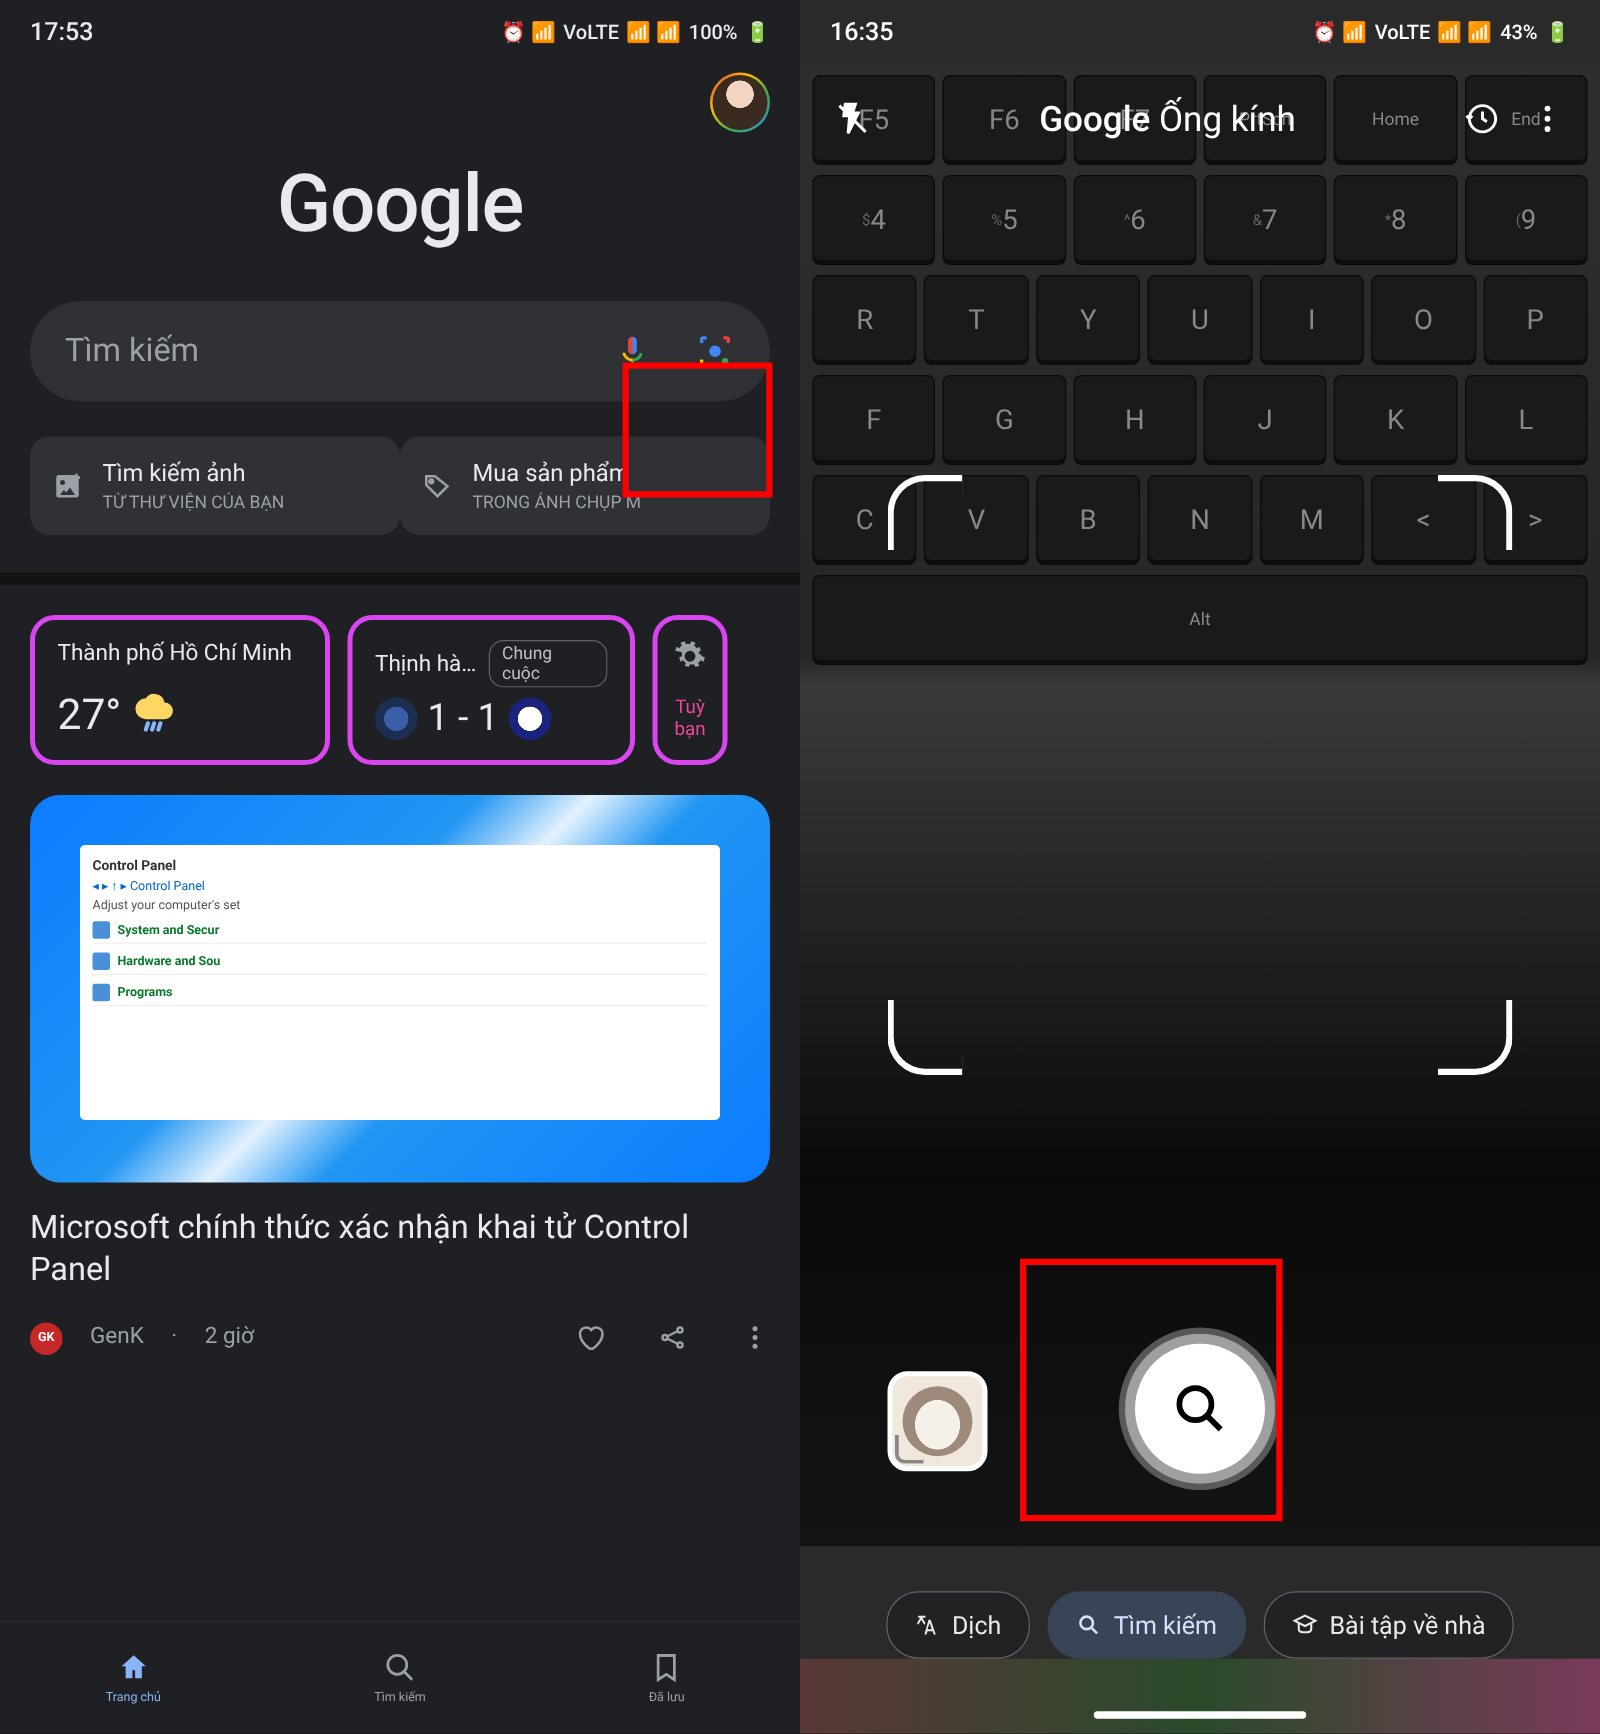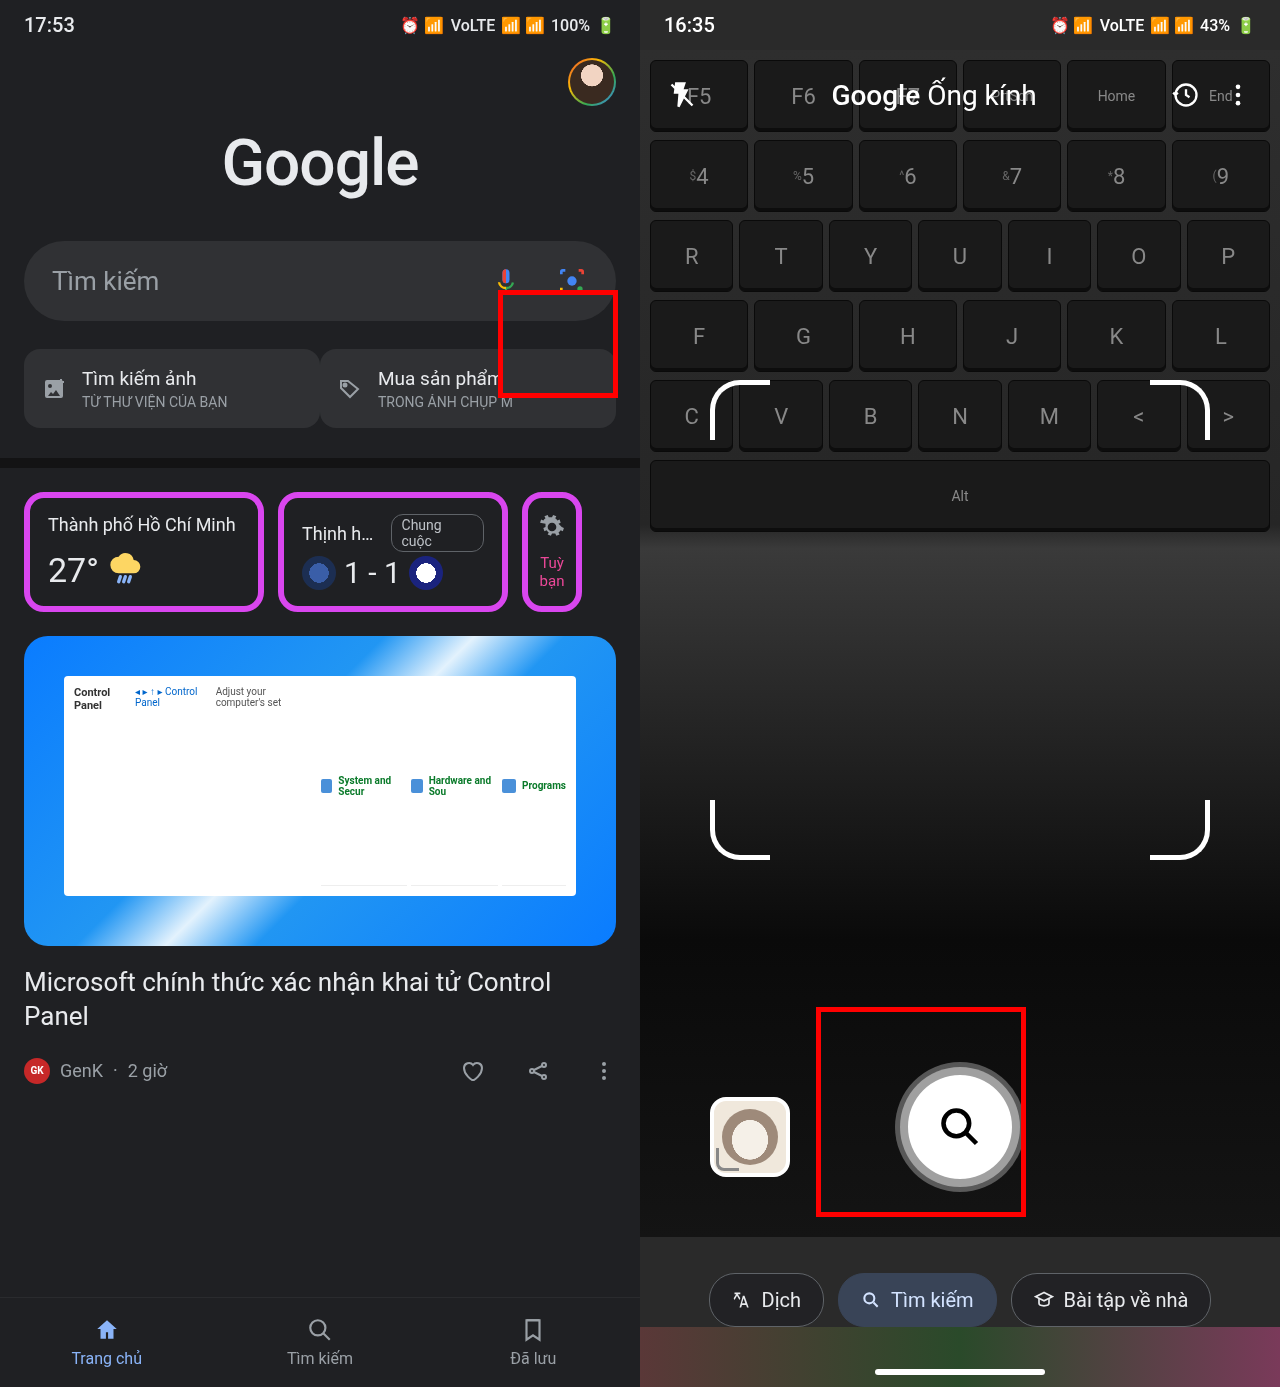--- a/index.html
+++ b/index.html
@@ -31,46 +31,46 @@
 .chips-row { display: flex; padding: 0 24px 30px; overflow: hidden; }
 .chip { flex: 1; background: #303134; border-radius: 16px; padding: 18px 18px; display: flex; align-items: center; gap: 16px; min-width: 0; }
 .chip-icon { width: 24px; height: 24px; flex-shrink: 0; }
 .chip-text { min-width: 0; }
 .chip-title { color: #e8eaed; font-size: 19px; margin-bottom: 4px; white-space: nowrap; overflow: hidden; text-overflow: ellipsis; }
 .chip-sub { color: #9aa0a6; font-size: 14px; white-space: nowrap; overflow: hidden; text-overflow: ellipsis; }
 
 .divider { height: 10px; background: #131314; margin-bottom: 24px; }
 
 .cards-row { display: flex; gap: 14px; padding: 0 24px 24px; overflow: hidden; }
-.card { border: 6px solid #d946ef; border-radius: 20px; padding: 16px 18px; display: flex; flex-direction: column; justify-content: space-between; height: 120px; flex-shrink: 0; }
+.card { border: 4px solid #d946ef; border-radius: 20px; padding: 16px 18px; display: flex; flex-direction: column; justify-content: space-between; height: 120px; flex-shrink: 0; }
 .card.weather { width: 240px; }
 .card.sport { width: 230px; }
 .card.settings { width: 60px; align-items: center; padding: 16px 8px; }
 .card-title { color: #e8eaed; font-size: 18px; white-space: nowrap; overflow: hidden; text-overflow: ellipsis; }
 .card-row { display: flex; align-items: center; justify-content: flex-start; gap: 8px; }
 .temp { color: #e8eaed; font-size: 34px; font-weight: 400; }
 .score { color: #e8eaed; font-size: 30px; }
 .badge { font-size: 14px; color: #bdc1c6; border: 1px solid #5f6368; border-radius: 12px; padding: 2px 10px; }
 .sport-head { display:flex; gap:8px; align-items:center; overflow:hidden;}
 .club-badge { width: 34px; height: 34px; border-radius: 50%; background: radial-gradient(circle,#3a5ea8 40%,#1c2e52 41%); flex-shrink:0;}
 .club-badge.b{ background: radial-gradient(circle,#fff 40%,#1a237e 41%);}
 
 .article { padding: 0 24px; }
 .article-img { width: 100%; height: 310px; border-radius: 24px; background: linear-gradient(135deg,#0a7cff 0%,#2196f3 40%,#e3f2fd 50%,#2196f3 60%,#0a7cff 100%); position: relative; overflow: hidden; margin-bottom: 20px; }
-.cp-window { position:absolute; top:40px; left:40px; right:40px; bottom:50px; background:#fff; border-radius:4px; padding:10px; font-size:10px; color:#333; display:flex; flex-direction:row; gap:4px;}
+.cp-window { position:absolute; top:40px; left:40px; right:40px; bottom:50px; background:#fff; border-radius:4px; padding:10px; font-size:10px; color:#333; display:flex; flex-direction:column; gap:4px;}
 .cp-row{display:flex; gap:6px; align-items:center; border-bottom:1px solid #eee; padding:3px 0;}
 .cp-ic{width:14px;height:14px;background:#4a90d9;border-radius:2px;}
 .article-title { color: #e8eaed; font-size: 26px; line-height: 1.3; margin-bottom: 24px; }
-.article-meta { display: flex; align-items: center; gap: 10px; color: #9aa0a6; font-size: 18px; }
+.article-meta { display: flex; align-items: flex-start; gap: 22px; color: #9aa0a6; font-size: 18px; }
 .meta-logo { width: 26px; height: 26px; border-radius: 50%; background: #c62828; display:flex;align-items:center;justify-content:center;color:#fff;font-size:10px;font-weight:bold;}
 .article-actions { margin-left: auto; display: flex; gap: 42px; color:#9aa0a6;}
 .action-icon{width:24px;height:24px;}
 
 .bottom-nav { position: absolute; bottom: 0; left: 0; right: 0; height: 90px; background: #1f2023; border-top: 1px solid #2a2b2e; display: flex; }
-.nav-item { flex: 1; display: flex; flex-direction: column; align-items: center; justify-content: center; gap: 6px; color: #9aa0a6; font-size: 16px; }
+.nav-item { flex: 1; display: flex; flex-direction: column; align-items: center; justify-content: center; gap: 6px; color: #9aa0a6; font-size: 10px; }
 .nav-item.active { color: #8ab4f8; }
 .nav-icon{width:26px;height:26px;}
 
 
 .lens-bg { position: absolute; inset: 50px 0 150px 0; background: linear-gradient(180deg,#2e2e2e 0%,#262626 40%,#3a3a3a 42%,#0a0a0a 75%,#141414 100%); }
 .keyboard-rows { padding: 10px; }
 .kb-row { display: flex; gap: 6px; margin-bottom: 8px; }
 .key { flex: 1; height: 72px; background: #1a1a1a; border: 1px solid #0a0a0a; border-radius: 6px; color: #888; display: flex; align-items: center; justify-content: center; font-size: 22px; box-shadow: inset 0 -3px 0 rgba(0,0,0,.5); }
 .key.sm{font-size:14px;}
 .key.alt{flex:1.8;}

